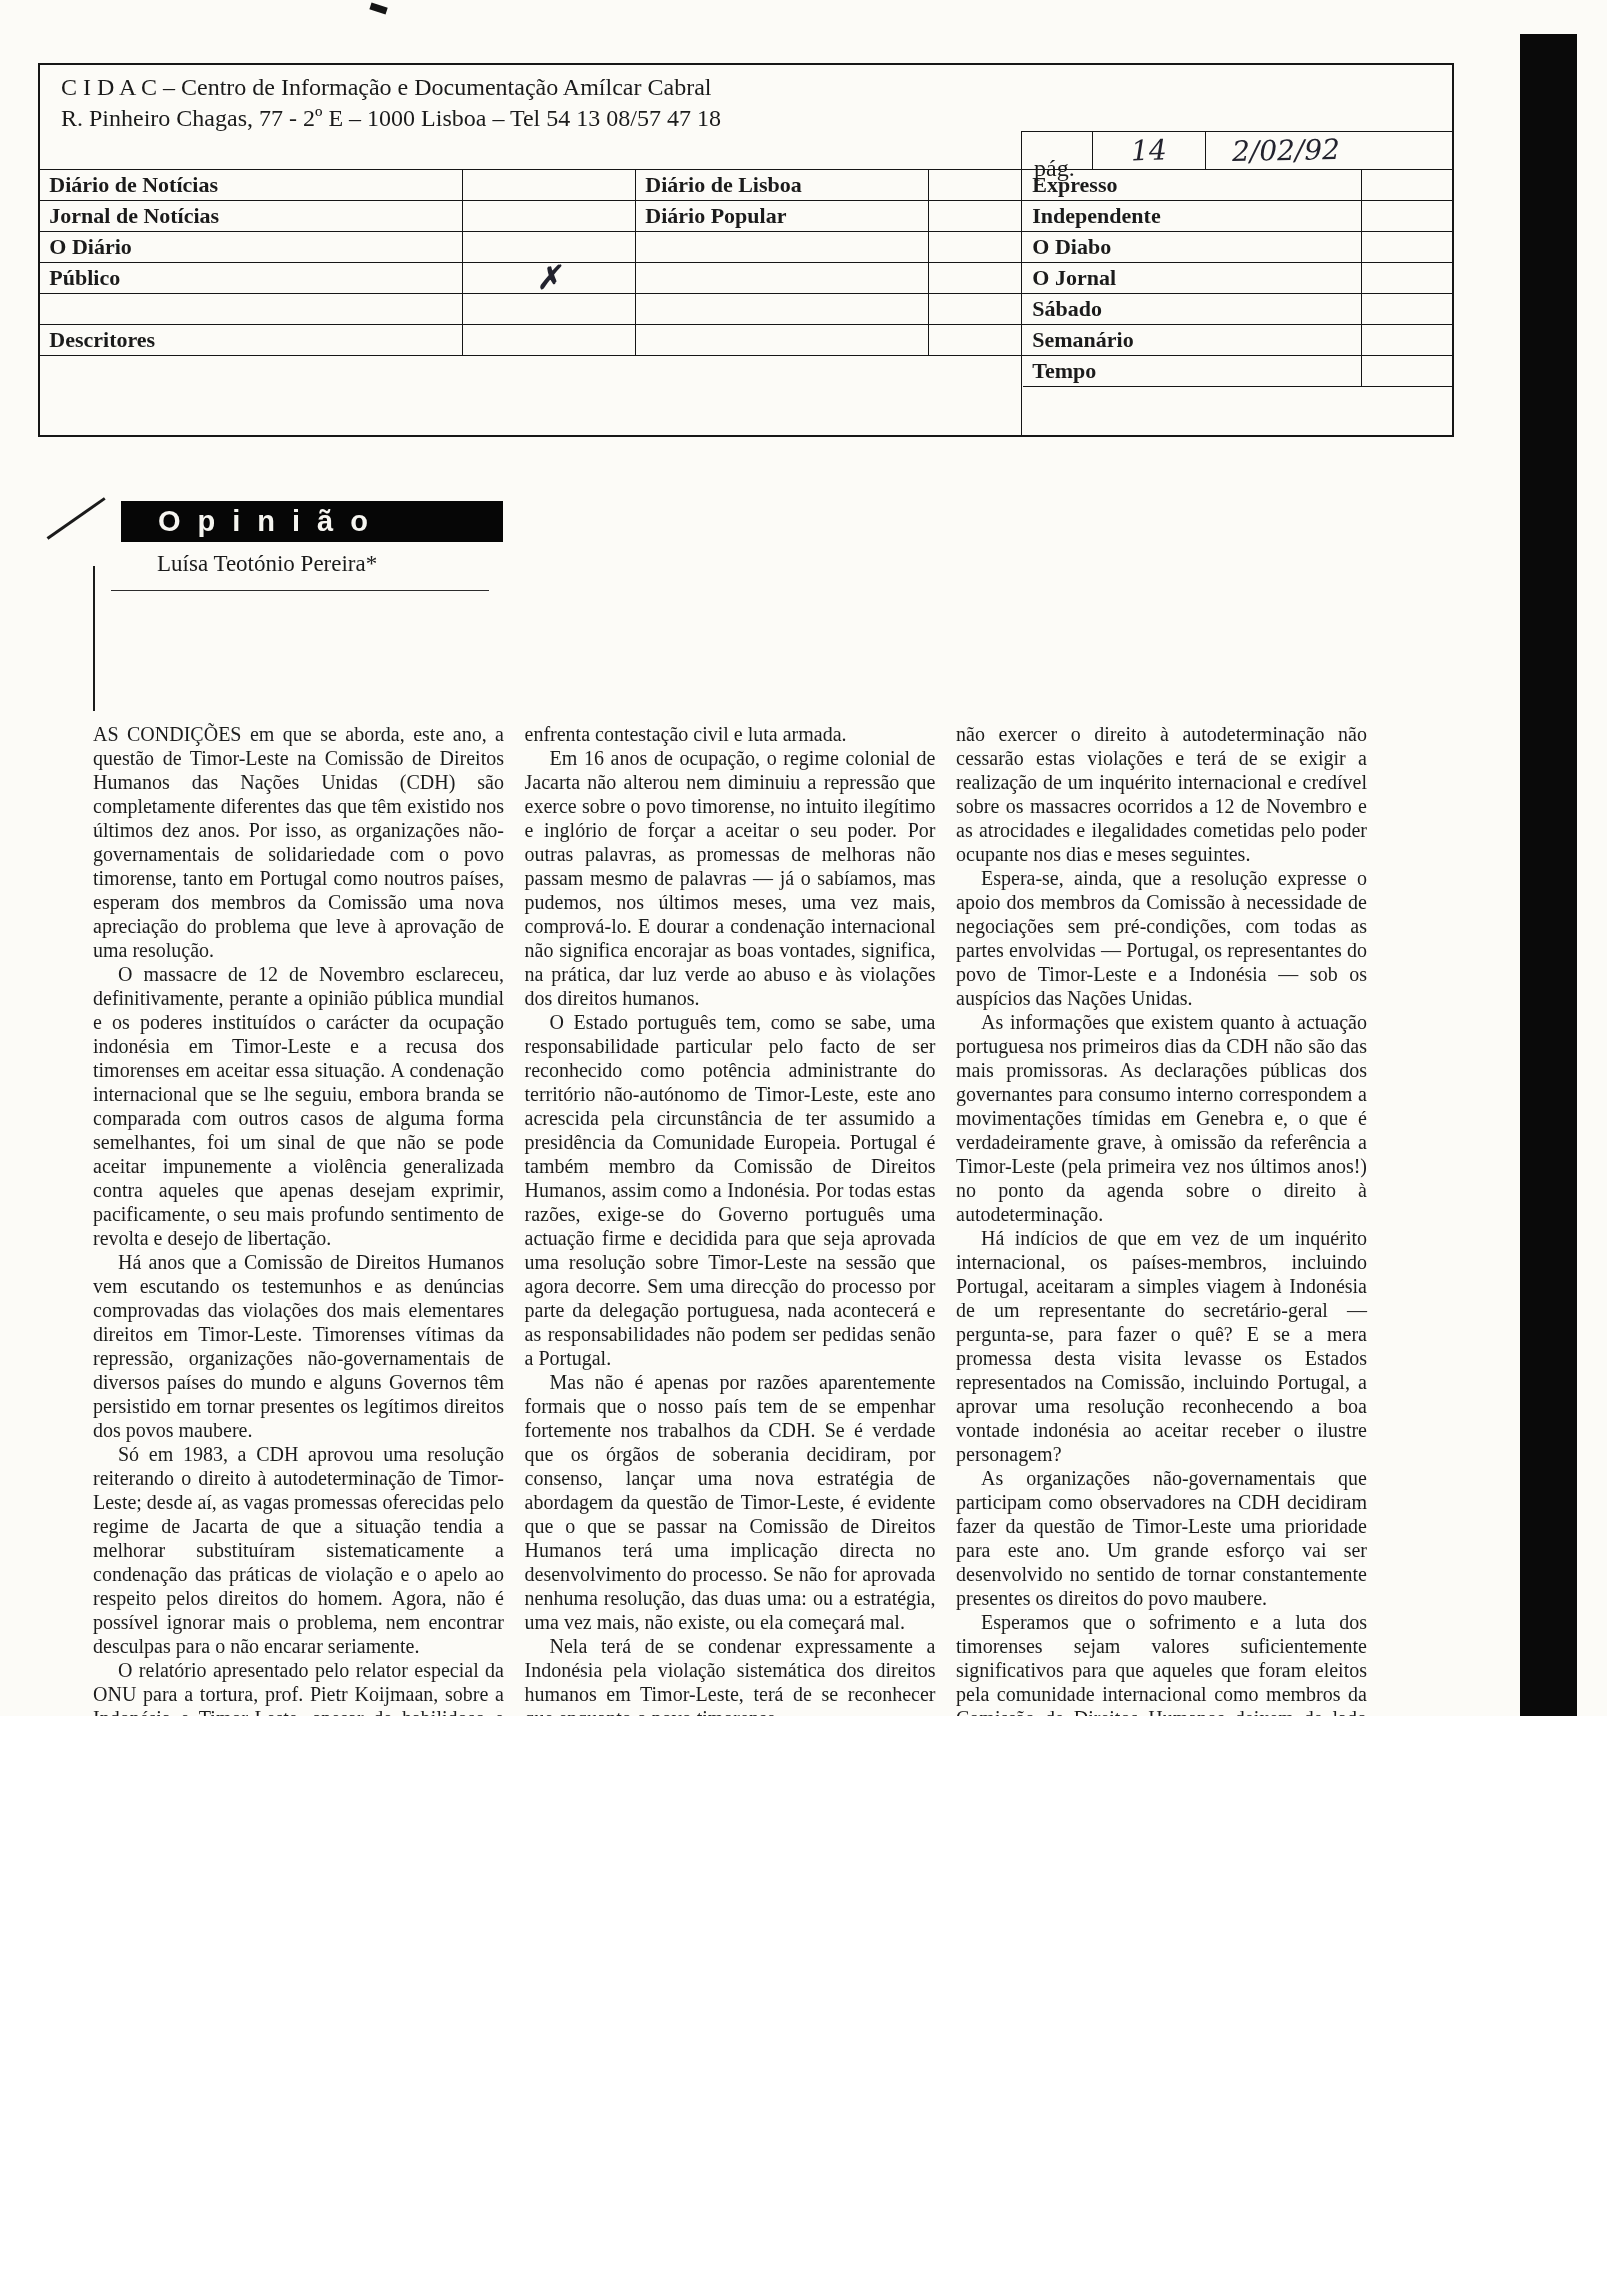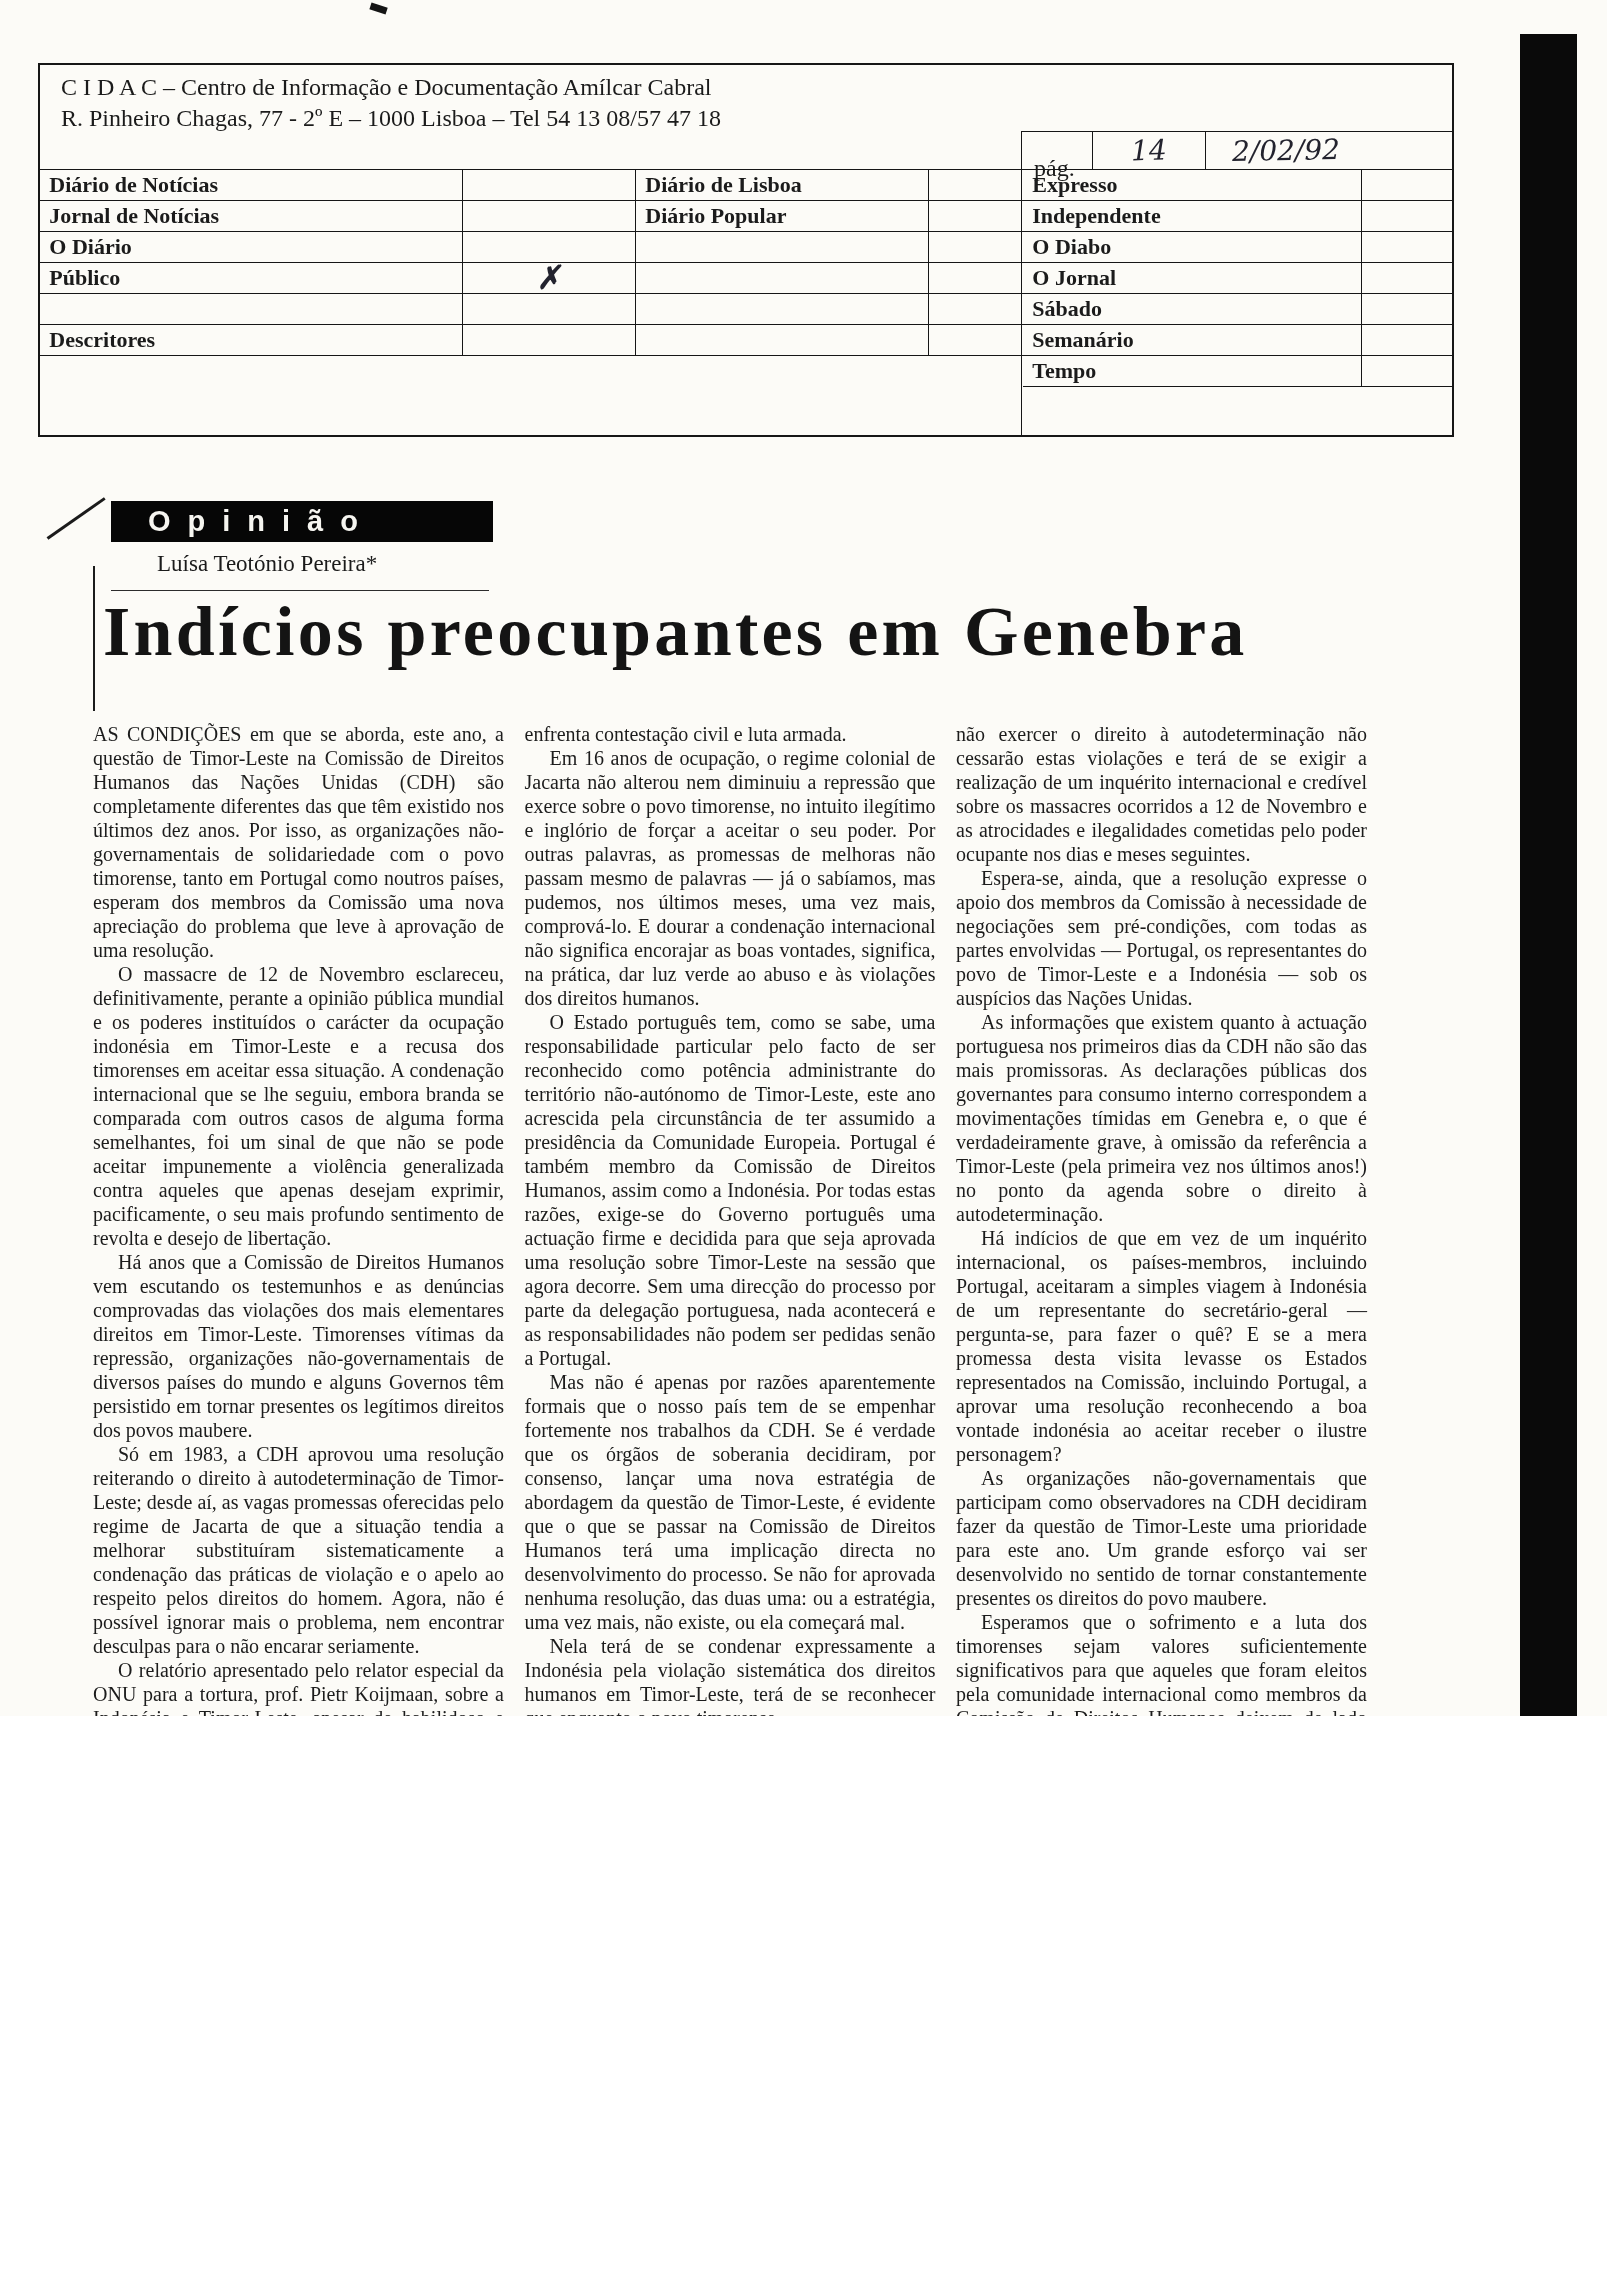--- a/index.html
+++ b/index.html
@@ -44,21 +44,21 @@
     box-sizing:border-box; border-bottom:1.3px solid #161616;
     font-size:22px; padding:2px 0 0 9.3px; white-space:nowrap; overflow:hidden;
   }
   .b-r { border-right:1.3px solid #161616; }
   .kcell { text-align:center; padding-left:0; }
   .xmark { font-size:30px; line-height:26.4px; display:inline-block; transform:rotate(-6deg); }
   .blank { border:none; }
 
   
   .kicker {
-    position:absolute; left:111px; top:501px; width:382px; height:41px;
+    position:absolute; left:121px; top:501px; width:382px; height:41px;
     background:#060606; color:#f6f5f0; box-sizing:border-box;
     font-family:"Liberation Sans", sans-serif; font-weight:bold;
     font-size:29px; letter-spacing:17px; padding-left:37px;
     display:flex; align-items:center;
   }
   .byline { position:absolute; left:157px; top:551px; font-size:23px; }
   .byline-rule { position:absolute; left:111px; top:590px; width:378px; height:1.3px; background:#2c2c2c; }
   .left-rule { position:absolute; left:93px; top:566px; width:2px; height:145px; background:#1b1b1b; }
   .slash { position:absolute; left:41px; top:517px; width:70px; height:2.6px; background:#1b1b1b; transform:rotate(-35deg); }
 
@@ -160,21 +160,20 @@
         <div class="cell kcell"></div>
       </div>
     </div>
   </div>
 
   <div class="slash"></div>
   <div class="kicker">Opinião</div>
   <div class="byline">Luísa Teotónio Pereira*</div>
   <div class="byline-rule"></div>
   <div class="left-rule"></div>
-  <h1 class="title">Indícios preocupantes em Genebra</h1>
 
   <div class="cols">
     <div class="col">
       <p class="np">AS CONDIÇÕES em que se aborda, este ano, a questão de Timor-Leste na Comissão de Direitos Humanos das Nações Unidas (CDH) são completamente diferentes das que têm existido nos últimos dez anos. Por isso, as organizações não-governamentais de solidariedade com o povo timorense, tanto em Portugal como noutros países, esperam dos membros da Comissão uma nova apreciação do problema que leve à aprovação de uma resolução.</p>
       <p>O massacre de 12 de Novembro esclareceu, definitivamente, perante a opinião pública mundial e os poderes instituídos o carácter da ocupação indonésia em Timor-Leste e a recusa dos timorenses em aceitar essa situação. A condenação internacional que se lhe seguiu, embora branda se comparada com outros casos de alguma forma semelhantes, foi um sinal de que não se pode aceitar impunemente a violência generalizada contra aqueles que apenas desejam exprimir, pacificamente, o seu mais profundo sentimento de revolta e desejo de libertação.</p>
       <p>Há anos que a Comissão de Direitos Humanos vem escutando os testemunhos e as denúncias comprovadas das violações dos mais elementares direitos em Timor-Leste. Timorenses vítimas da repressão, organizações não-governamentais de diversos países do mundo e alguns Governos têm persistido em tornar presentes os legítimos direitos dos povos maubere.</p>
       <p>Só em 1983, a CDH aprovou uma resolução reiterando o direito à autodeterminação de Timor-Leste; desde aí, as vagas promessas oferecidas pelo regime de Jacarta de que a situação tendia a melhorar substituíram sistematicamente a condenação das práticas de violação e o apelo ao respeito pelos direitos do homem. Agora, não é possível ignorar mais o problema, nem encontrar desculpas para o não encarar seriamente.</p>
       <p>O relatório apresentado pelo relator especial da ONU para a tortura, prof. Pietr Koijmaan, sobre a Indonésia e Timor-Leste, apesar de habilidoso e escorregadio, evidencia uma situação em que o tratamento desumano e degradante é uma prática corrente, agravada nos casos em que o Estado</p>
     </div>
     <div class="col">

